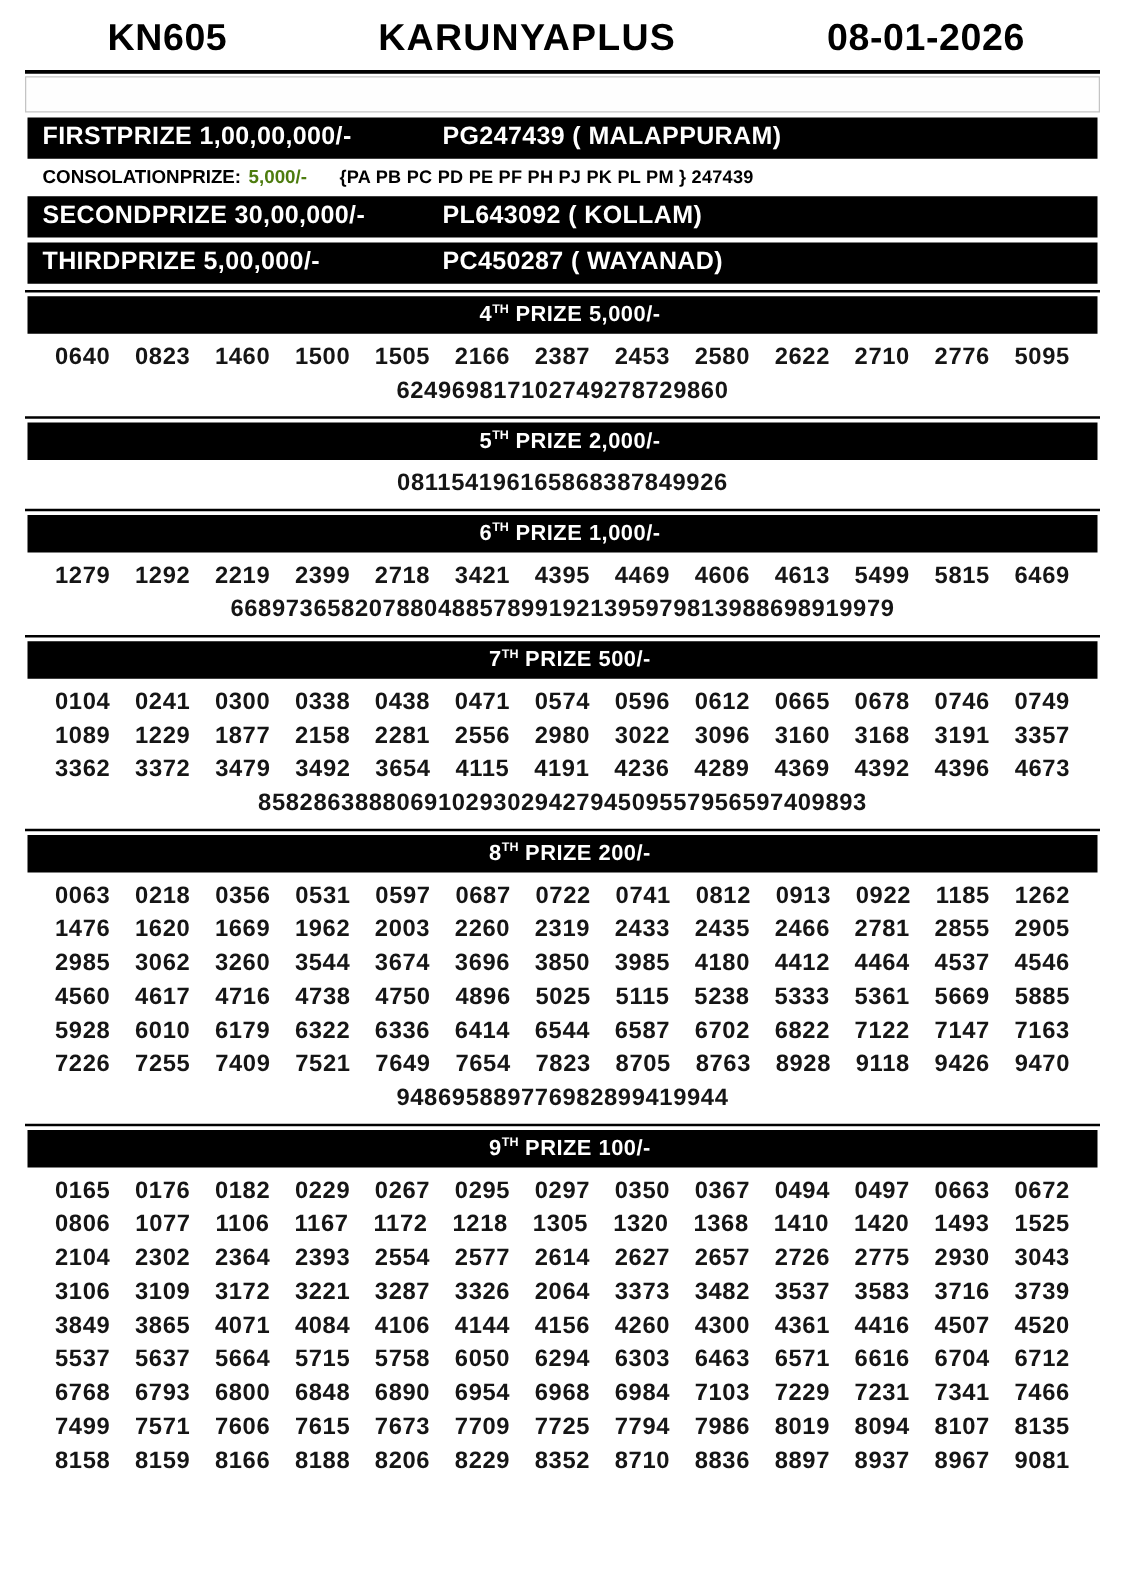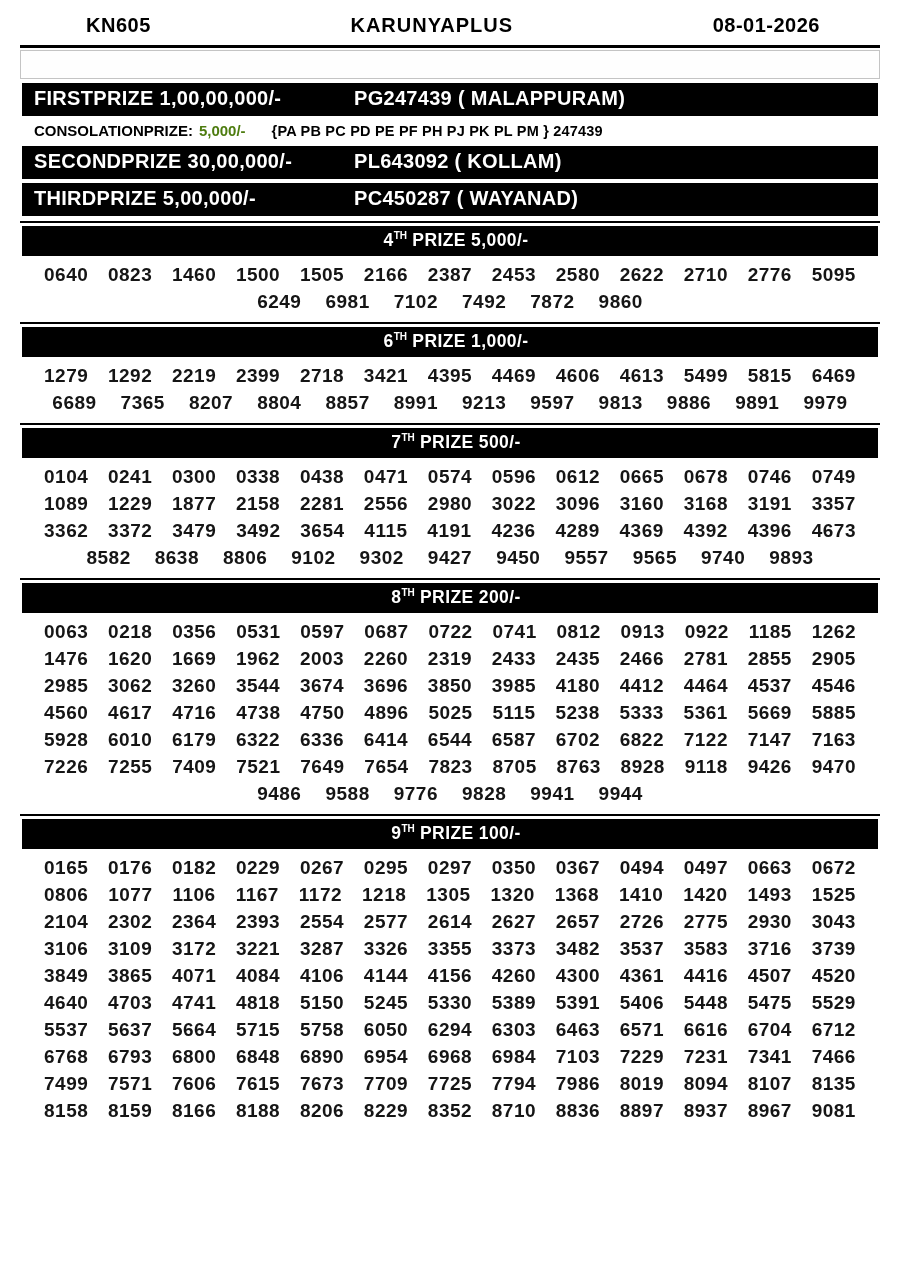--- a/index.html
+++ b/index.html
@@ -8,21 +8,21 @@
     font-family:"Liberation Sans","DejaVu Sans",sans-serif;
     font-weight:700;
     color:#000;
     -webkit-font-smoothing:antialiased;
   }
   .page{width:900px;min-height:1273px;box-sizing:border-box;padding-top:8px;position:relative;}
 
   
   .header{
     display:flex;justify-content:space-between;align-items:center;
-    padding:6px 80px 8px 86px;font-size:20px;letter-spacing:.5px;
+    padding:6px 80px 8px 86px;font-size:30px;letter-spacing:.5px;
   }
   .header .title{letter-spacing:1px;}
   .rule{border-top:3px solid #000;margin:0 20px;}
   .blank-strip{
     margin:2px 20px 4px 20px;height:27px;
     border:1px solid #c4c4c4;background:#fefefe;
   }
 
   
   .bar{
@@ -45,21 +45,21 @@
   .tier{margin-top:5px;}
   .tier .rule{margin-bottom:3px;border-top-width:2.5px;}
   .tier-bar{
     background:#000;color:#fff;text-align:center;
     margin:0 22px 5px 22px;padding:4px 0 5px 12px;
     font-size:17.5px;letter-spacing:.4px;
   }
   .tier-bar sup{font-size:10px;vertical-align:super;letter-spacing:0;}
   .grid{padding:0 44px 2px 44px;}
   .num-row{
-    display:flex;justify-content:center;gap:24px;
+    display:flex;justify-content:center;
     font-size:19px;line-height:27px;color:#151515;letter-spacing:.5px;
     white-space:nowrap;
   }
   .num-row.full{justify-content:space-between;gap:12px;}
 </style>
 </head>
 <body>
 
 <div class="page">
 
@@ -118,20 +118,34 @@
             <span class="num">6981</span>
             <span class="num">7102</span>
             <span class="num">7492</span>
             <span class="num">7872</span>
             <span class="num">9860</span>
           </div>
         </div>
       </div>
       <div class="tier">
         <div class="rule"></div>
+        <div class="tier-bar"><span>5</span><sup>TH</sup><span> PRIZE 2,000/-</span></div>
+        <div class="grid">
+          <div class="num-row">
+            <span class="num">0811</span>
+            <span class="num">5419</span>
+            <span class="num">6165</span>
+            <span class="num">8683</span>
+            <span class="num">8784</span>
+            <span class="num">9926</span>
+          </div>
+        </div>
+      </div>
+      <div class="tier">
+        <div class="rule"></div>
         <div class="tier-bar"><span>6</span><sup>TH</sup><span> PRIZE 1,000/-</span></div>
         <div class="grid">
           <div class="num-row full">
             <span class="num">1279</span>
             <span class="num">1292</span>
             <span class="num">2219</span>
             <span class="num">2399</span>
             <span class="num">2718</span>
             <span class="num">3421</span>
             <span class="num">4395</span>
@@ -375,21 +389,21 @@
             <span class="num">2930</span>
             <span class="num">3043</span>
           </div>
           <div class="num-row full">
             <span class="num">3106</span>
             <span class="num">3109</span>
             <span class="num">3172</span>
             <span class="num">3221</span>
             <span class="num">3287</span>
             <span class="num">3326</span>
-            <span class="num">3355</span>
+            <span class="num">2064</span>
             <span class="num">3373</span>
             <span class="num">3482</span>
             <span class="num">3537</span>
             <span class="num">3583</span>
             <span class="num">3716</span>
             <span class="num">3739</span>
           </div>
           <div class="num-row full">
             <span class="num">3849</span>
             <span class="num">3865</span>
@@ -399,35 +413,20 @@
             <span class="num">4144</span>
             <span class="num">4156</span>
             <span class="num">4260</span>
             <span class="num">4300</span>
             <span class="num">4361</span>
             <span class="num">4416</span>
             <span class="num">4507</span>
             <span class="num">4520</span>
           </div>
           <div class="num-row full">
-            <span class="num">4640</span>
-            <span class="num">4703</span>
-            <span class="num">4741</span>
-            <span class="num">4818</span>
-            <span class="num">5150</span>
-            <span class="num">5245</span>
-            <span class="num">5330</span>
-            <span class="num">5389</span>
-            <span class="num">5391</span>
-            <span class="num">5406</span>
-            <span class="num">5448</span>
-            <span class="num">5475</span>
-            <span class="num">5529</span>
-          </div>
-          <div class="num-row full">
             <span class="num">5537</span>
             <span class="num">5637</span>
             <span class="num">5664</span>
             <span class="num">5715</span>
             <span class="num">5758</span>
             <span class="num">6050</span>
             <span class="num">6294</span>
             <span class="num">6303</span>
             <span class="num">6463</span>
             <span class="num">6571</span>

